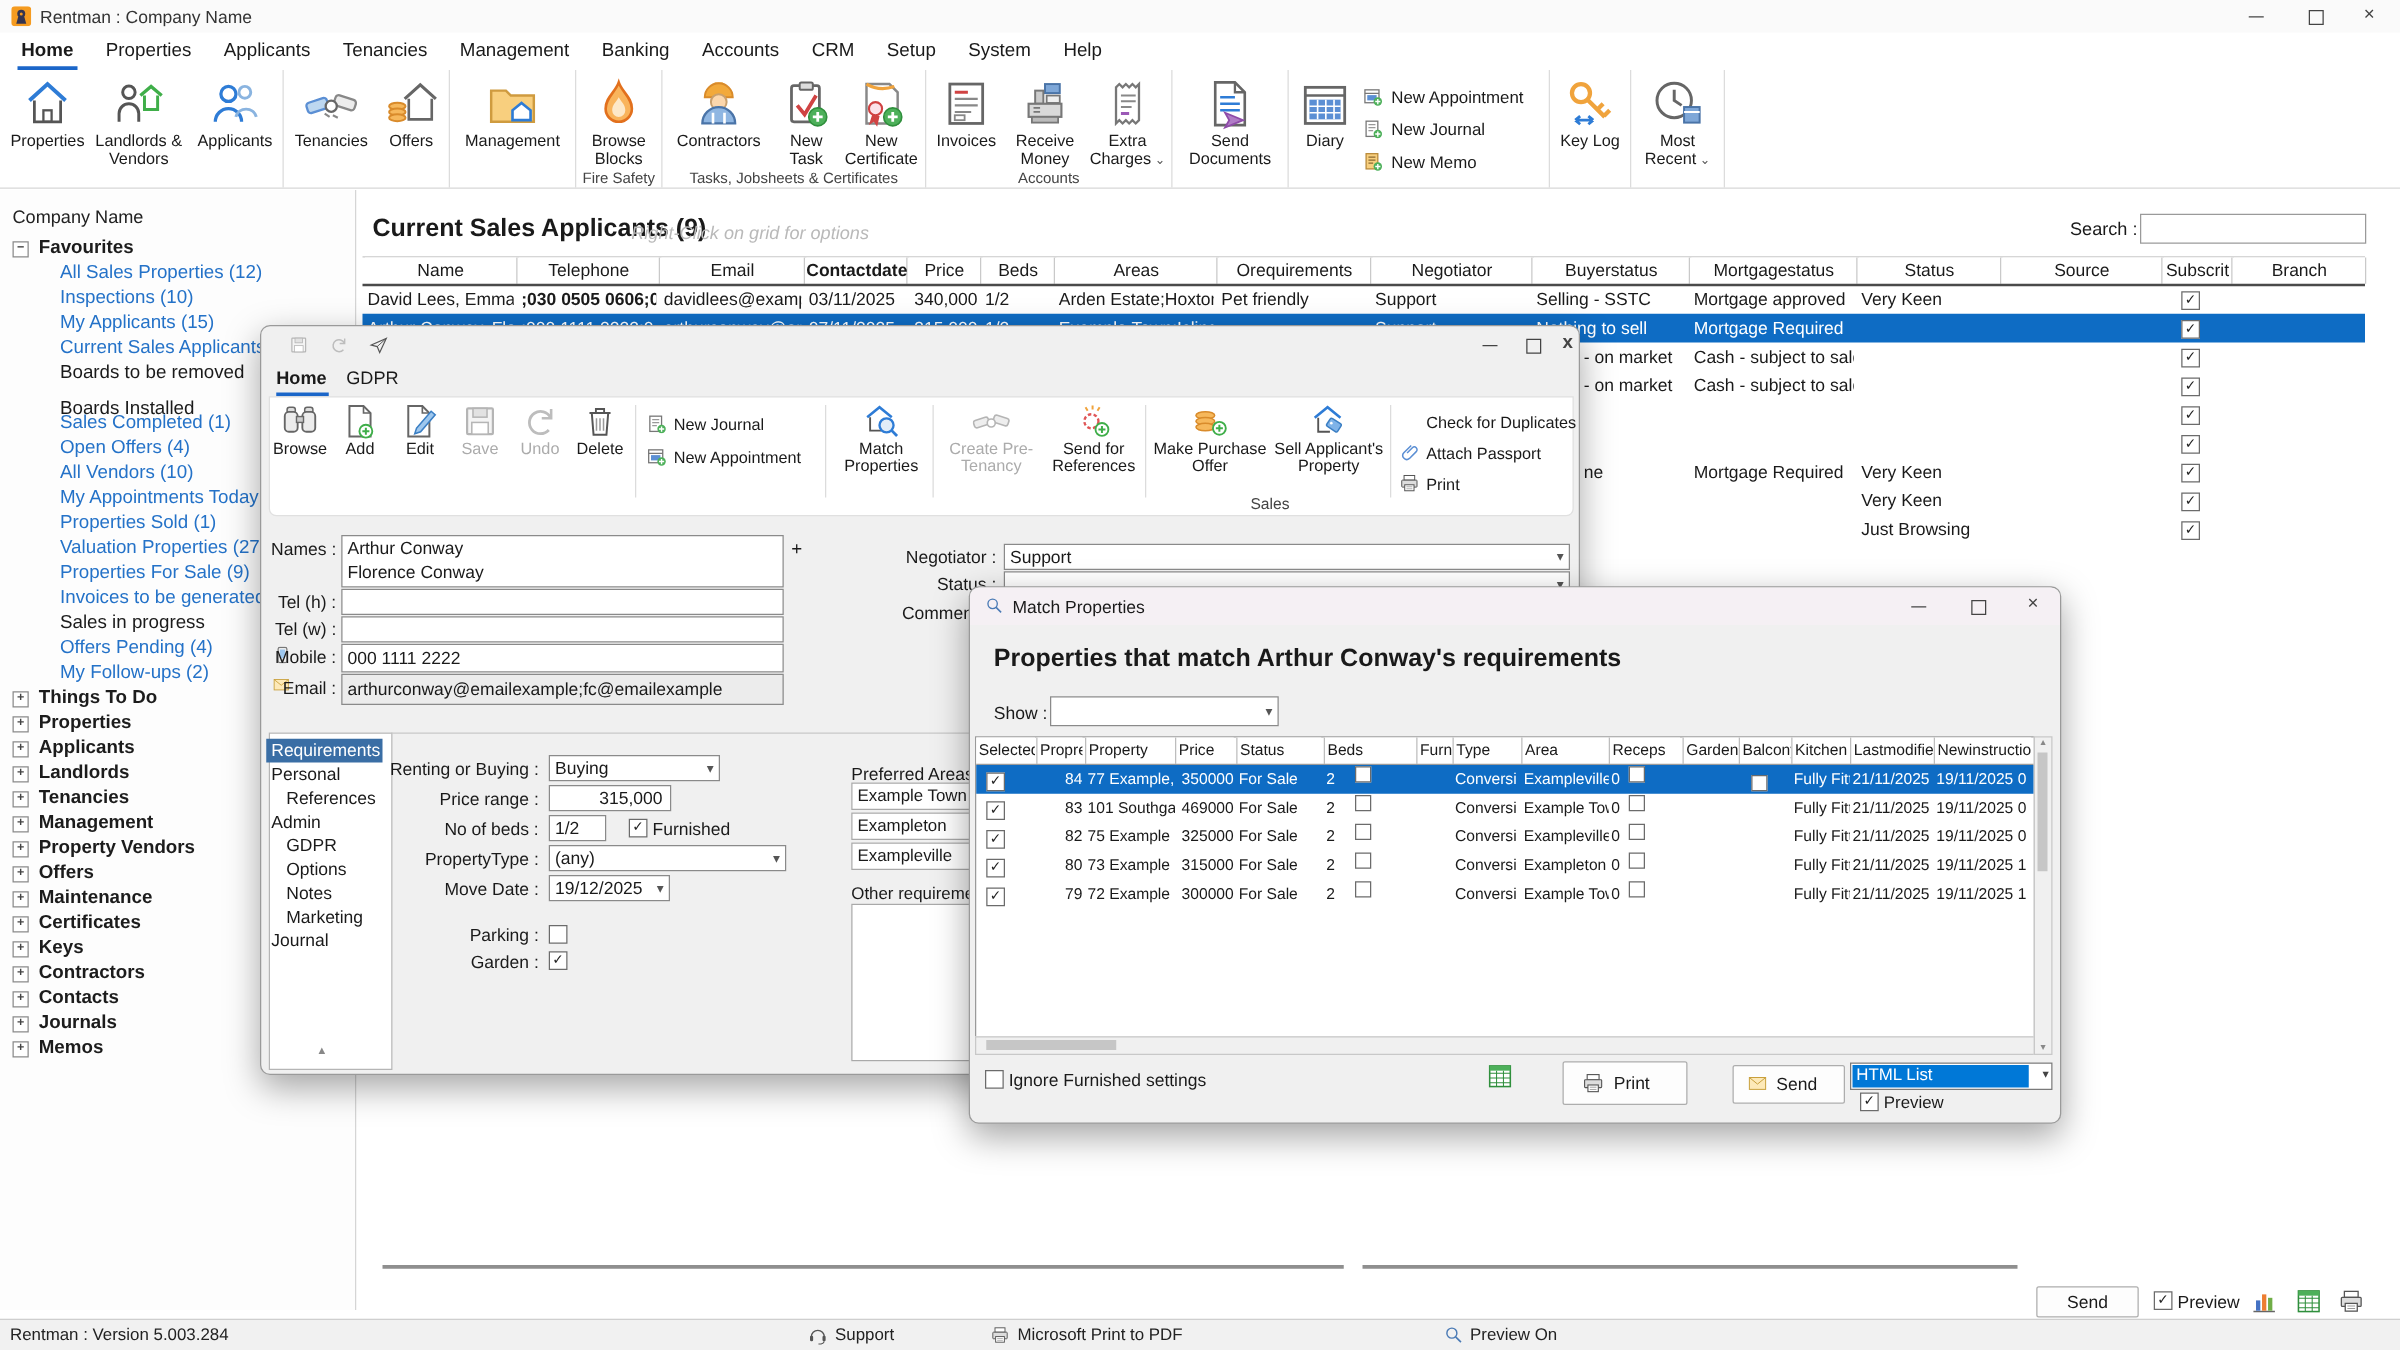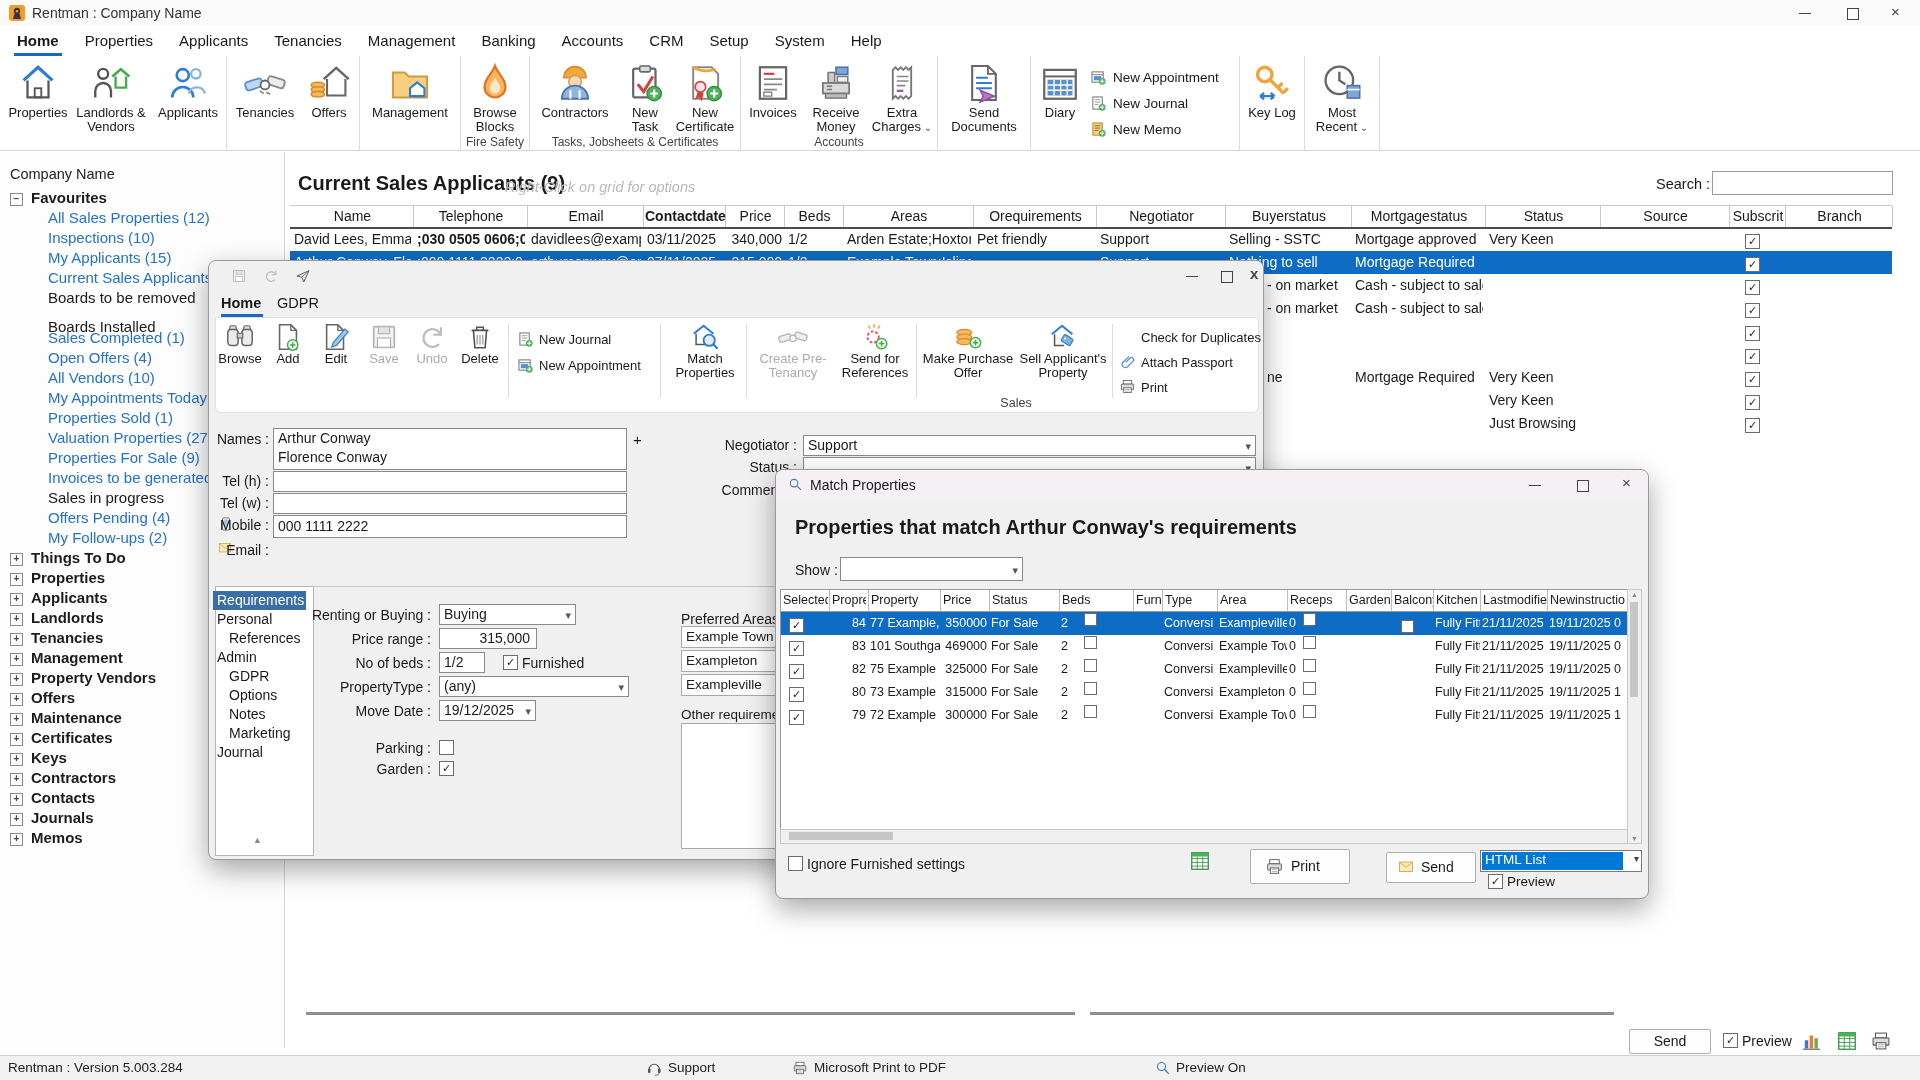--- a/index.html
+++ b/index.html
@@ -813,20 +813,21 @@
     <div class="field" style="left:64px;top:232px;width:348px;height:19px"></div>
     <svg class="abs" style="left:10px;top:256px" width="14" height="14">
         <use href="#i-phone"></use>
       </svg>
     <div class="label-r" style="left:2px;top:256px;width:58px">Mobile :</div>
     <div class="field" style="left:64px;top:254px;width:348px;height:21px;line-height:21px">000 1111 2222</div>
     <svg class="abs" style="left:8px;top:280px" width="16" height="14">
         <use href="#i-envelope"></use>
       </svg>
     <div class="label-r" style="left:2px;top:281px;width:58px">Email :</div>
+    <div class="field" style="left:64px;top:278px;width:348px;height:23px;line-height:23px;background:#ececec">arthurconway@emailexample;fc@emailexample</div>
     <div class="label-r" style="left:428px;top:176px;width:160px">Negotiator :</div>
     <div class="combo" style="left:594px;top:174px;width:447px;height:19px"><span>Support</span></div>
     <div class="label-r" style="left:428px;top:198px;width:160px">Status :</div>
     <div class="combo" style="left:594px;top:196px;width:447px;height:19px"></div>
     <div class="label-r" style="left:428px;top:221px;width:160px">Comments :</div>
 
     <div class="abs" style="left:6px;top:325px;width:97px;height:268px;background:#fff;border:1px solid #b5b5b5"></div>
     <div id="app-nav">
         <div class="nav-item sel" style="top: 330px;">Requirements</div>
         <div class="nav-item" style="top: 349px;">Personal</div>

